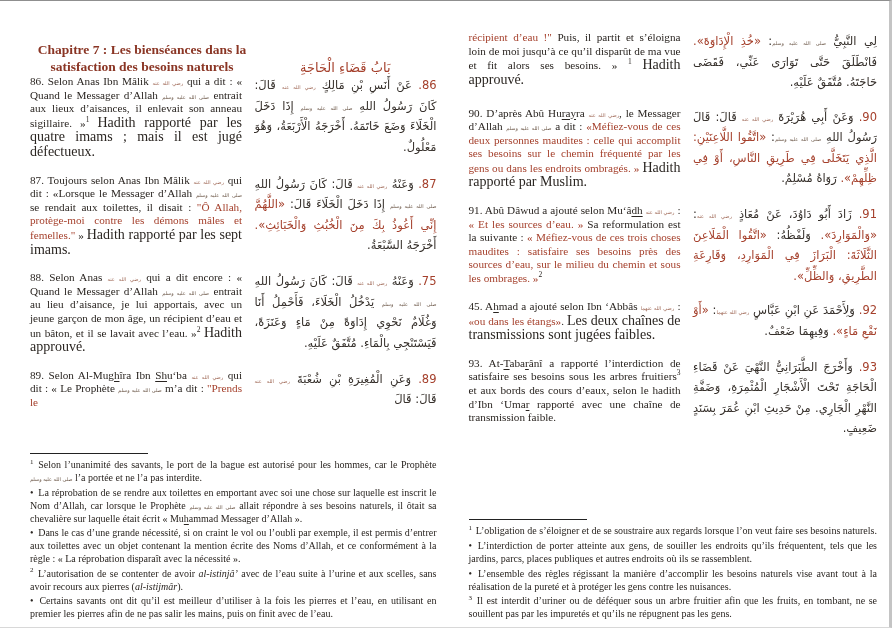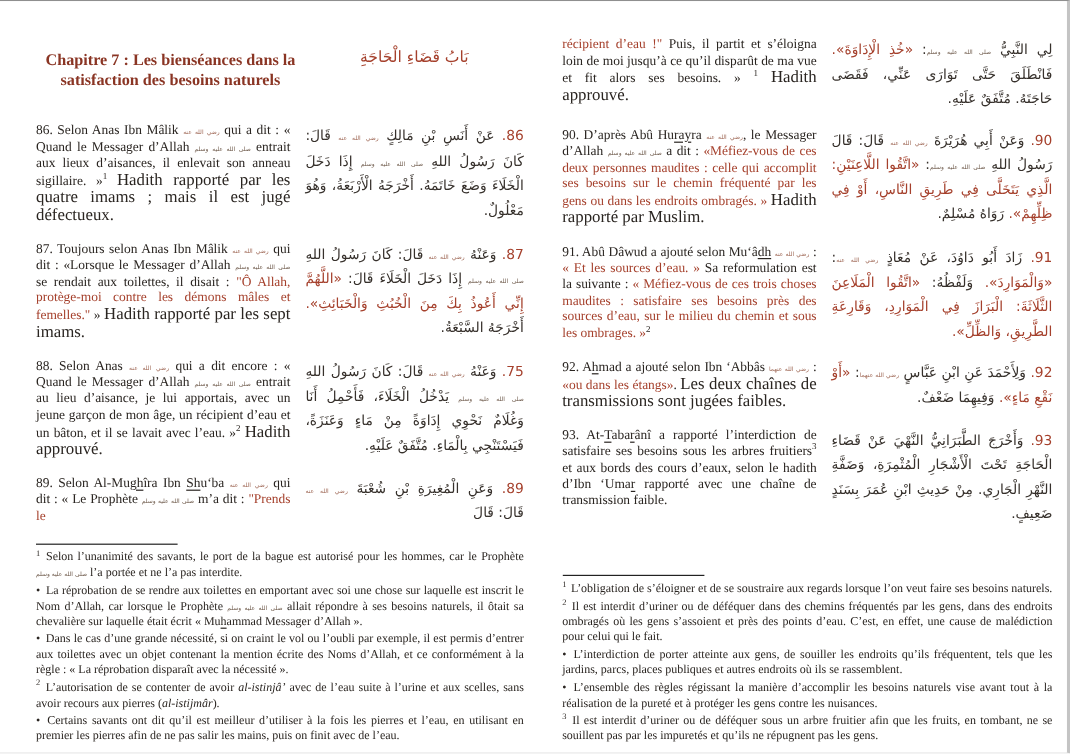--- a/index.html
+++ b/index.html
@@ -9,21 +9,21 @@
     font-family:"Liberation Serif",serif;color:var(--ink);
   }
   .spread{
     display:flex;width:892px;height:628px;box-sizing:border-box;
     border-top:1px solid #8f8f8f;border-right:3px solid #c4c4c4;border-bottom:1px solid #d8d8d8;
   }
   .page{width:446px;box-sizing:border-box;display:flex;flex-direction:column;background:#fff;}
   .page-left{padding:40px 8px 4px 30px;}
   .page-right{padding:30px 12px 4px 24px;}
 
-  .title-row{display:flex;align-items:flex-start;margin-bottom:28px;}
+  .title-row{display:flex;align-items:flex-end;margin-bottom:0;}
   .fr-title{
     width:224px;margin:0;font-size:13.5px;line-height:17px;font-weight:bold;
     color:var(--title);text-align:center;
   }
   .ar-title{
     flex:1;text-align:center;font-size:13px;color:var(--accent);direction:rtl;
     font-family:"DejaVu Sans",sans-serif;
   }
 
   .hadith{display:flex;justify-content:space-between;align-items:flex-start;margin-bottom:14px;}
@@ -104,33 +104,32 @@
         </div>
         <div class="hadith">
           <p class="fr"><span class="s-n">90. D’après Abû Hu</span><span class="s-u">ray</span><span class="s-n">ra </span><span class="s-ra">رضي الله عنه</span><span class="s-n">, le Messager d’Allah </span><span class="s-saws">صلى الله عليه وسلم</span><span class="s-n"> a dit : </span><span class="s-q">«Méfiez-vous de ces deux personnes maudites : celle qui accomplit ses besoins sur le chemin fréquenté par les gens ou dans les endroits ombragés. »</span><span class="s-n"> </span><span class="s-src">Hadith rapporté par Muslim.</span></p>
           <p class="ar"><span class="s-num">90.</span><span class="s-n"> وَعَنْ أَبِي هُرَيْرَةَ </span><span class="s-ra">رضي الله عنه</span><span class="s-n"> قَالَ: قَالَ رَسُولُ اللهِ </span><span class="s-saws">صلى الله عليه وسلم</span><span class="s-n">: </span><span class="s-q">«اتَّقُوا اللَّاعِنَيْنِ: الَّذِي يَتَخَلَّى فِي طَرِيقِ النَّاسِ، أَوْ فِي ظِلِّهِمْ».</span><span class="s-n"> رَوَاهُ مُسْلِمٌ.</span></p>
         </div>
         <div class="hadith">
           <p class="fr"><span class="s-n">91. Abû Dâwud a ajouté selon Mu‘â</span><span class="s-u">dh</span><span class="s-n"> </span><span class="s-ra">رضي الله عنه</span><span class="s-n"> : </span><span class="s-q">« Et les sources d’eau. »</span><span class="s-n"> Sa reformulation est la suivante : </span><span class="s-q">« Méfiez-vous de ces trois choses maudites : satisfaire ses besoins près des sources d’eau, sur le milieu du chemin et sous les ombrages. »</span><span class="s-sup">2</span></p>
           <p class="ar"><span class="s-num">91.</span><span class="s-n"> زَادَ أَبُو دَاوُدَ، عَنْ مُعَاذٍ </span><span class="s-ra">رضي الله عنه</span><span class="s-n">: </span><span class="s-q">«وَالْمَوَارِدَ».</span><span class="s-n"> وَلَفْظُهُ: </span><span class="s-q">«اتَّقُوا الْمَلَاعِنَ الثَّلَاثَةَ: الْبَرَازَ فِي الْمَوَارِدِ، وَقَارِعَةِ الطَّرِيقِ، وَالظِّلِّ».</span></p>
         </div>
         <div class="hadith">
-          <p class="fr"><span class="s-n">92. A</span><span class="s-u">h</span><span class="s-n">mad a ajouté selon Ibn ‘Abbâs </span><span class="s-ra">رضي الله عنهما</span><span class="s-n"> : </span><span class="s-q">«ou dans les étangs»</span><span class="s-n">. </span><span class="s-src">Les deux chaînes de transmissions sont jugées faibles.</span></p>
+          <p class="fr"><span class="s-n">45. A</span><span class="s-u">h</span><span class="s-n">mad a ajouté selon Ibn ‘Abbâs </span><span class="s-ra">رضي الله عنهما</span><span class="s-n"> : </span><span class="s-q">«ou dans les étangs»</span><span class="s-n">. </span><span class="s-src">Les deux chaînes de transmissions sont jugées faibles.</span></p>
           <p class="ar"><span class="s-num">92.</span><span class="s-n"> وَلِأَحْمَدَ عَنِ ابْنِ عَبَّاسٍ </span><span class="s-ra">رضي الله عنهما</span><span class="s-n">: </span><span class="s-q">«أَوْ نَقْعِ مَاءٍ».</span><span class="s-n"> وَفِيهِمَا ضَعْفٌ.</span></p>
         </div>
         <div class="hadith">
           <p class="fr"><span class="s-n">93. At-</span><span class="s-u">T</span><span class="s-n">aba</span><span class="s-u">r</span><span class="s-n">ânî a rapporté l’interdiction de satisfaire ses besoins sous les arbres fruitiers</span><span class="s-sup">3</span><span class="s-n"> et aux bords des cours d’eaux, selon le hadith d’Ibn ‘Uma</span><span class="s-u">r</span><span class="s-n"> rapporté avec une chaîne de transmission faible.</span></p>
           <p class="ar"><span class="s-num">93.</span><span class="s-n"> وَأَخْرَجَ الطَّبَرَانِيُّ النَّهْيَ عَنْ قَضَاءِ الْحَاجَةِ تَحْتَ الْأَشْجَارِ الْمُثْمِرَةِ، وَضَفَّةِ النَّهْرِ الْجَارِي. مِنْ حَدِيثِ ابْنِ عُمَرَ بِسَنَدٍ ضَعِيفٍ.</span></p>
         </div>
       </div>
     <div class="footnotes">
       <hr class="fn-rule">
       <div id="fn-right">
           <p class="fn"><span class="fn-mark-sup">1 </span><span class="s-n">L’obligation de s’éloigner et de se soustraire aux regards lorsque l’on veut faire ses besoins naturels.</span></p>
-          <p class="fn"><span class="fn-mark-sup">2 </span><span class="s-n">Il est interdit d’uriner ou de déféquer dans des chemins fréquentés par les gens, dans des endroits ombragés où les gens s’assoient et près des points d’eau. C’est, en effet, une cause de malédiction pour celui qui le fait.</span></p>
           <p class="fn"><span class="fn-mark-bullet">• </span><span class="s-n">L’interdiction de porter atteinte aux gens, de souiller les endroits qu’ils fréquentent, tels que les jardins, parcs, places publiques et autres endroits où ils se rassemblent.</span></p>
           <p class="fn"><span class="fn-mark-bullet">• </span><span class="s-n">L’ensemble des règles régissant la manière d’accomplir les besoins naturels vise avant tout à la réalisation de la pureté et à protéger les gens contre les nuisances.</span></p>
           <p class="fn"><span class="fn-mark-sup">3 </span><span class="s-n">Il est interdit d’uriner ou de déféquer sous un arbre fruitier afin que les fruits, en tombant, ne se souillent pas par les impuretés et qu’ils ne répugnent pas les gens.</span></p>
         </div>
     </div>
   </section>
 
 </div>
 
 </body></html>

